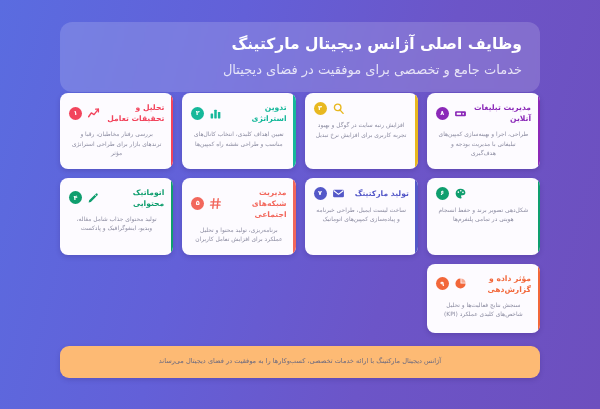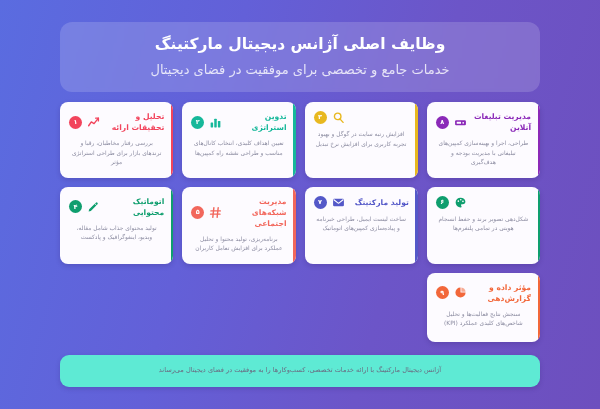--- a/index.html
+++ b/index.html
@@ -12,23 +12,22 @@
     direction:rtl;
     padding:0;
   }
   .stage { width:600px; height:409px; position:relative; padding:22px 60px 16px 60px; }
 
   
   .header-panel {
     background:rgba(255,255,255,0.16);
     border-radius:12px;
     padding:12px 18px 13px 18px;
-    text-align:center;
     backdrop-filter:blur(2px);
-    margin-bottom:10px;
+    margin-bottom:1px;
   }
   .header-title {
     color:#ffffff;
     font-size:15.5px;
     font-weight:bold;
     letter-spacing:0px;
     line-height:1.35;
   }
   .header-sub {
     color:rgba(255,255,255,0.80);
@@ -98,21 +97,21 @@
   .card-desc {
     font-size:5.9px;
     color:#8b8ba0;
     line-height:1.62;
     text-align:center;
     padding:0 2px;
   }
 
   
   .footer-panel {
-    background:#5eead4;
+    background:#fdba74;
     border-radius:9px;
     margin-top:13px;
     padding:11px 14px;
     text-align:center;
     box-shadow:0 2px 5px rgba(40,20,90,0.18);
   }
   .footer-text {
     font-size:6.6px;
     color:#6a6a80;
     line-height:1.5;
@@ -171,21 +170,21 @@
       </div>
       <div class="card" style="--accent: #f2445c;">
         <div class="card-head">
           <div class="badge">۱</div>
           <div class="card-icon">
             <svg viewBox="0 0 24 24" fill="none" stroke="#f2445c" stroke-width="2.6" stroke-linecap="round" stroke-linejoin="round">
               <polyline points="3,18 8,11 13,14 21,4"></polyline>
               <polyline points="16,4 21,4 21,9"></polyline>
             </svg>
           </div>
-          <div class="card-title">تحلیل و تحقیقات ارائه</div>
+          <div class="card-title">تحلیل و تحقیقات تعامل</div>
         </div>
         <div class="card-desc">بررسی رفتار مخاطبان، رقبا و ترندهای بازار برای طراحی استراتژی مؤثر</div>
       </div>
       <div class="card" style="--accent: #0f9e6e;">
         <div class="card-head">
           <div class="badge">۶</div>
           <div class="card-icon">
             <svg viewBox="0 0 24 24" fill="none">
               <path d="M12 3a9 9 0 1 0 0 18c1.4 0 2-.9 2-1.8 0-1.5-1.3-1.7-1.3-2.8 0-.9.8-1.4 1.9-1.4H16a5 5 0 0 0 5-5c0-3.9-4-7-9-7z" fill="#0f9e6e"></path>
               <circle cx="8" cy="9.5" r="1.5" fill="#fff"></circle>

